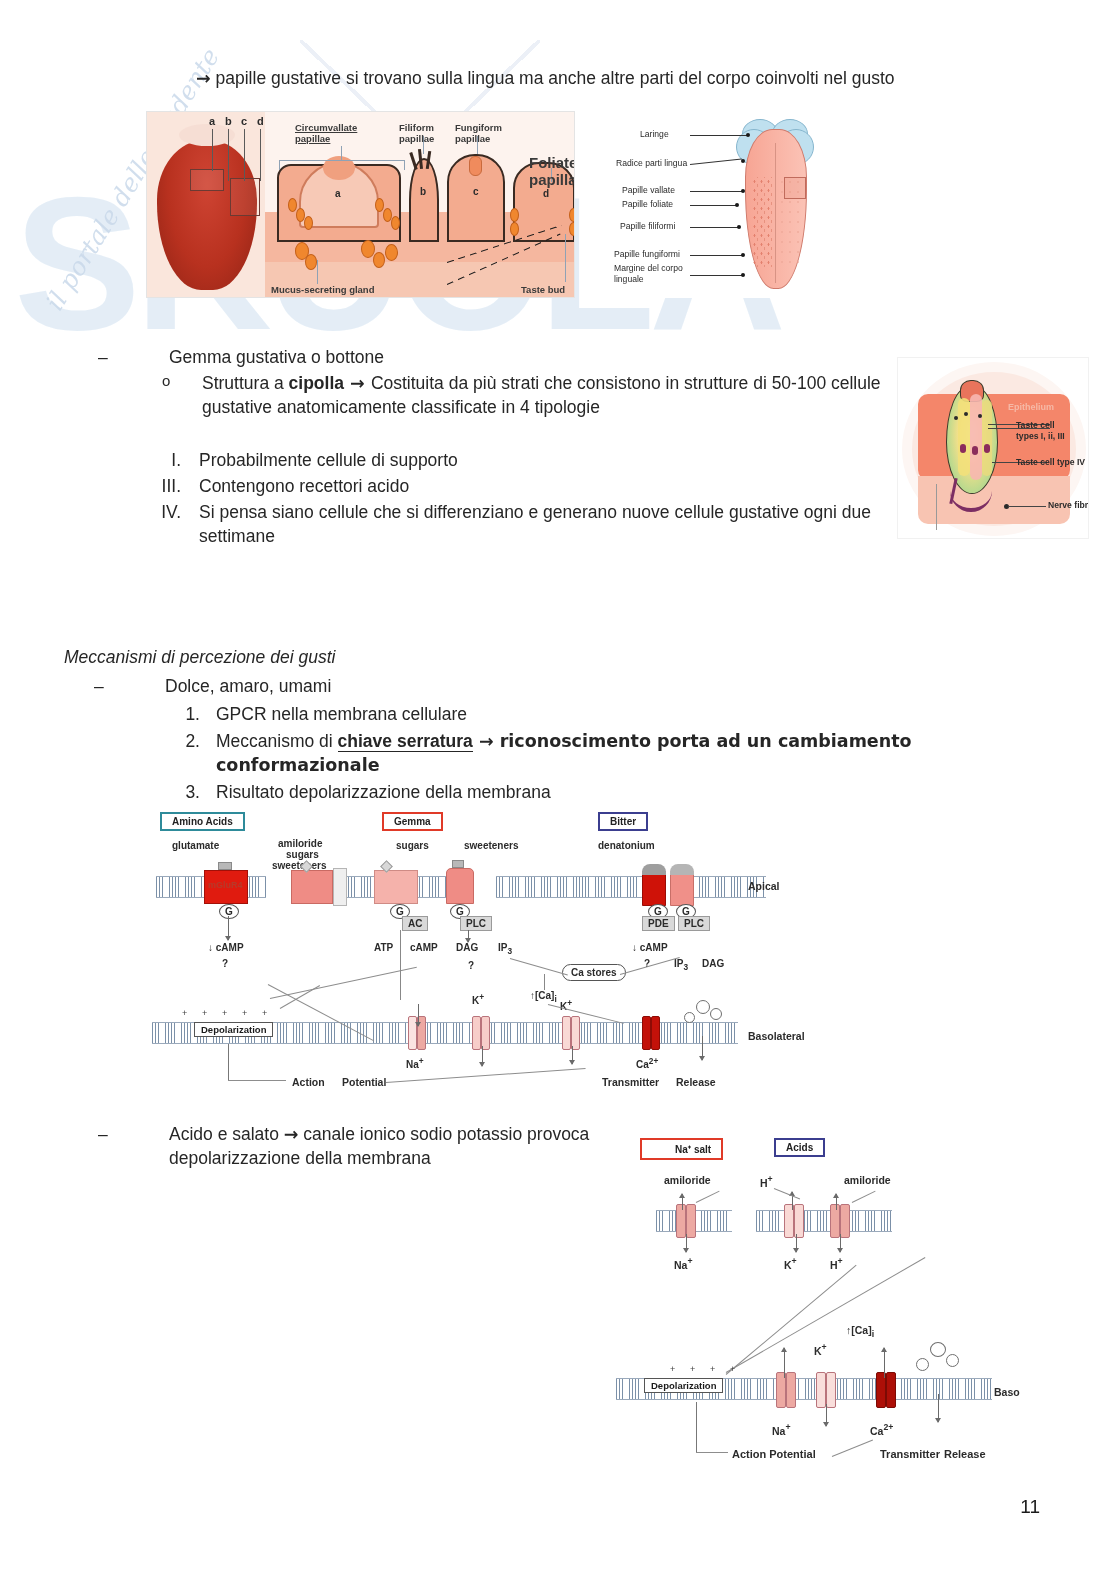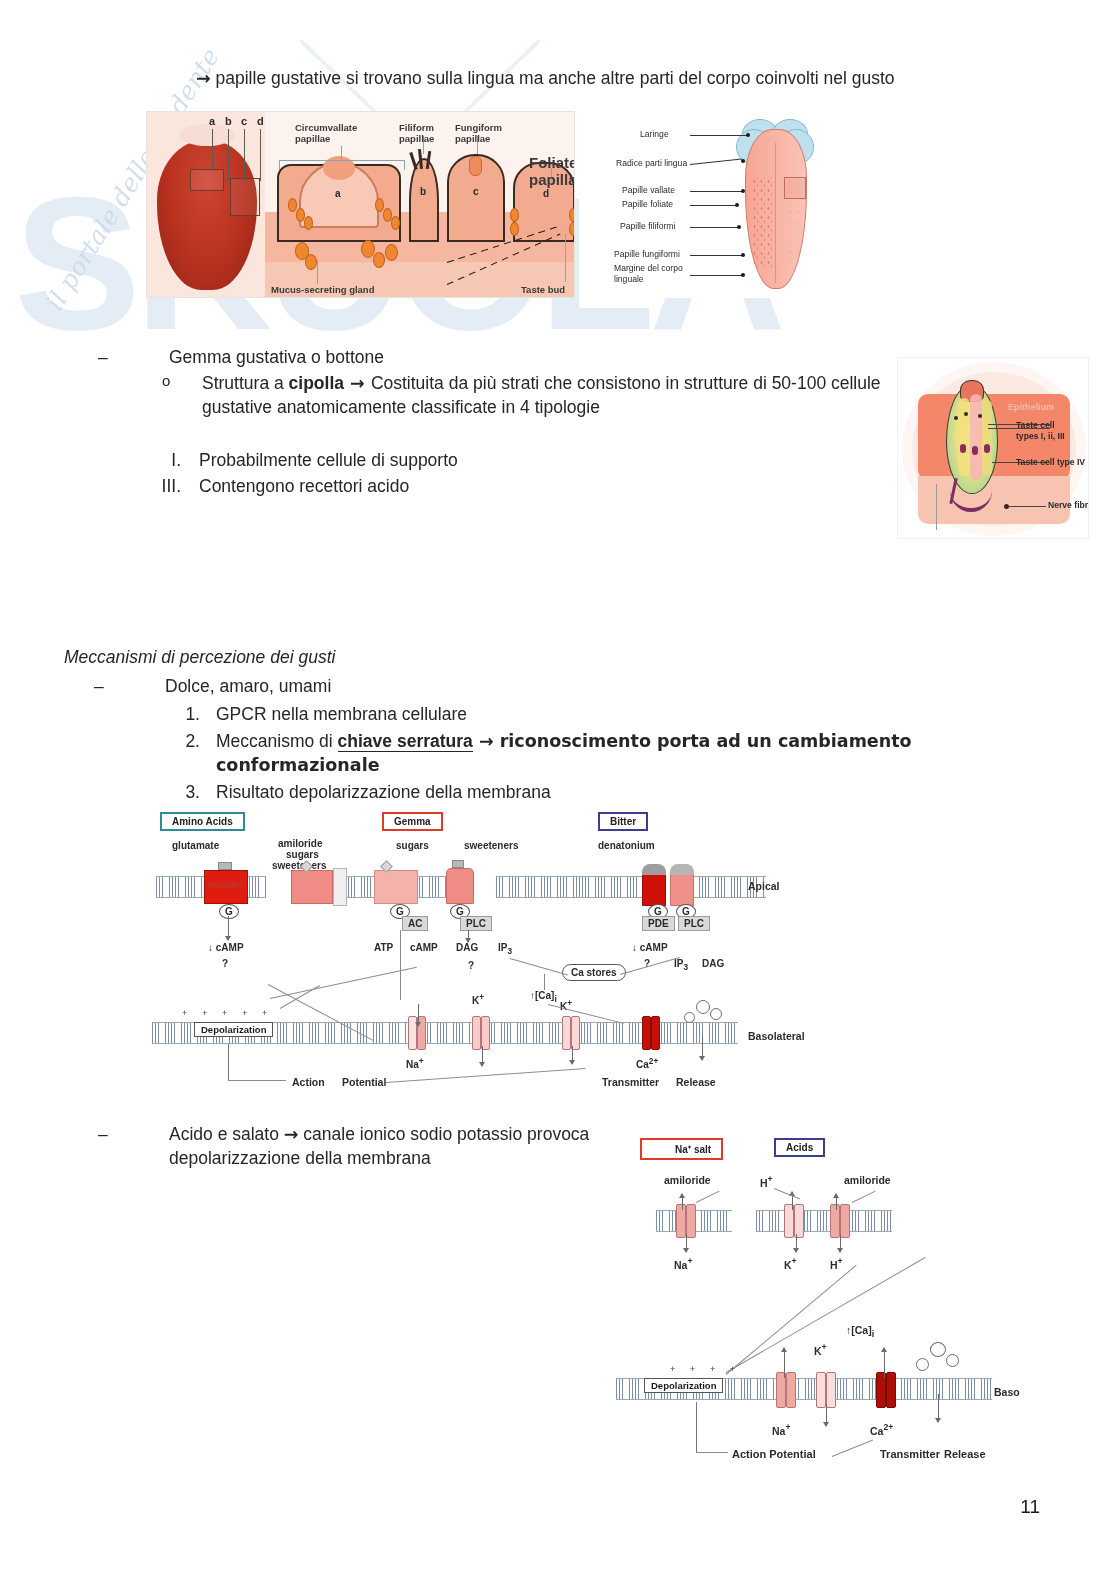--- a/index.html
+++ b/index.html
@@ -240,21 +240,21 @@
     <div style="position:absolute;left:170px;top:148px;width:1px;height:24px;background:#8fa2b5;"></div>
     <div style="position:absolute;left:418px;top:122px;width:1px;height:48px;background:#8fa2b5;"></div>
 
     <div style="position:absolute;left:300px;top:150px;width:120px;height:1px;
                 background:repeating-linear-gradient(to right,#1a1a1a 0 7px, transparent 7px 12px);
                 transform:rotate(-18deg);transform-origin:left center;"></div>
     <div style="position:absolute;left:300px;top:172px;width:124px;height:1px;
                 background:repeating-linear-gradient(to right,#1a1a1a 0 7px, transparent 7px 12px);
                 transform:rotate(-24deg);transform-origin:left center;"></div>
 
-    <div class="lbl lbl-b" style="left:148px;top:10px;font-size:9.5px;color:#3a3a3a;">
+    <div class="lbl lbl-b" style="left:148px;top:10px;font-size:9.5px;color:#3a3a3a;text-decoration:underline;">
       <span>Circumvallate</span><br><span>papillae</span>
     </div>
     <div class="lbl lbl-b" style="left:252px;top:10px;font-size:9.5px;color:#3a3a3a;">
       <span>Filiform</span><br><span>papillae</span>
     </div>
     <div class="lbl lbl-b" style="left:308px;top:10px;font-size:9.5px;color:#3a3a3a;">
       <span>Fungiform</span><br><span>papillae</span>
     </div>
     <div class="lbl lbl-b" style="left:382px;top:42px;font-size:15px;color:#3a3a3a;">
       <span>Foliate</span><br><span>papillae</span>
@@ -321,20 +321,24 @@
 
   <div id="roman-list">
     <div class="rom-row line">
       <div class="num">I.</div>
       <div class="body">Probabilmente cellule di supporto</div>
     </div>
     <div class="rom-row line">
       <div class="num">III.</div>
       <div class="body">Contengono recettori acido</div>
     </div>
+    <div class="rom-row line">
+      <div class="num">IV.</div>
+      <div class="body" style="max-width:730px;">Si pensa siano cellule che si differenziano e generano nuove cellule gustative ogni due settimane</div>
+    </div>
   </div>
 
   <div id="fig-tastebud">
     <div class="tb-ring" style="left:4px;top:4px;width:184px;height:174px;background:#fdf6f3;"></div>
     <div class="tb-ring" style="left:14px;top:14px;width:164px;height:154px;background:#fbe9e2;"></div>
 
     <div style="position:absolute;left:20px;top:36px;width:152px;height:86px;background:#f4866a;border-radius:10px;"></div>
     <div style="position:absolute;left:20px;top:118px;width:152px;height:48px;background:#f8c4b2;border-radius:0 0 10px 10px;"></div>
 
     <div style="position:absolute;left:48px;top:28px;width:52px;height:108px;

